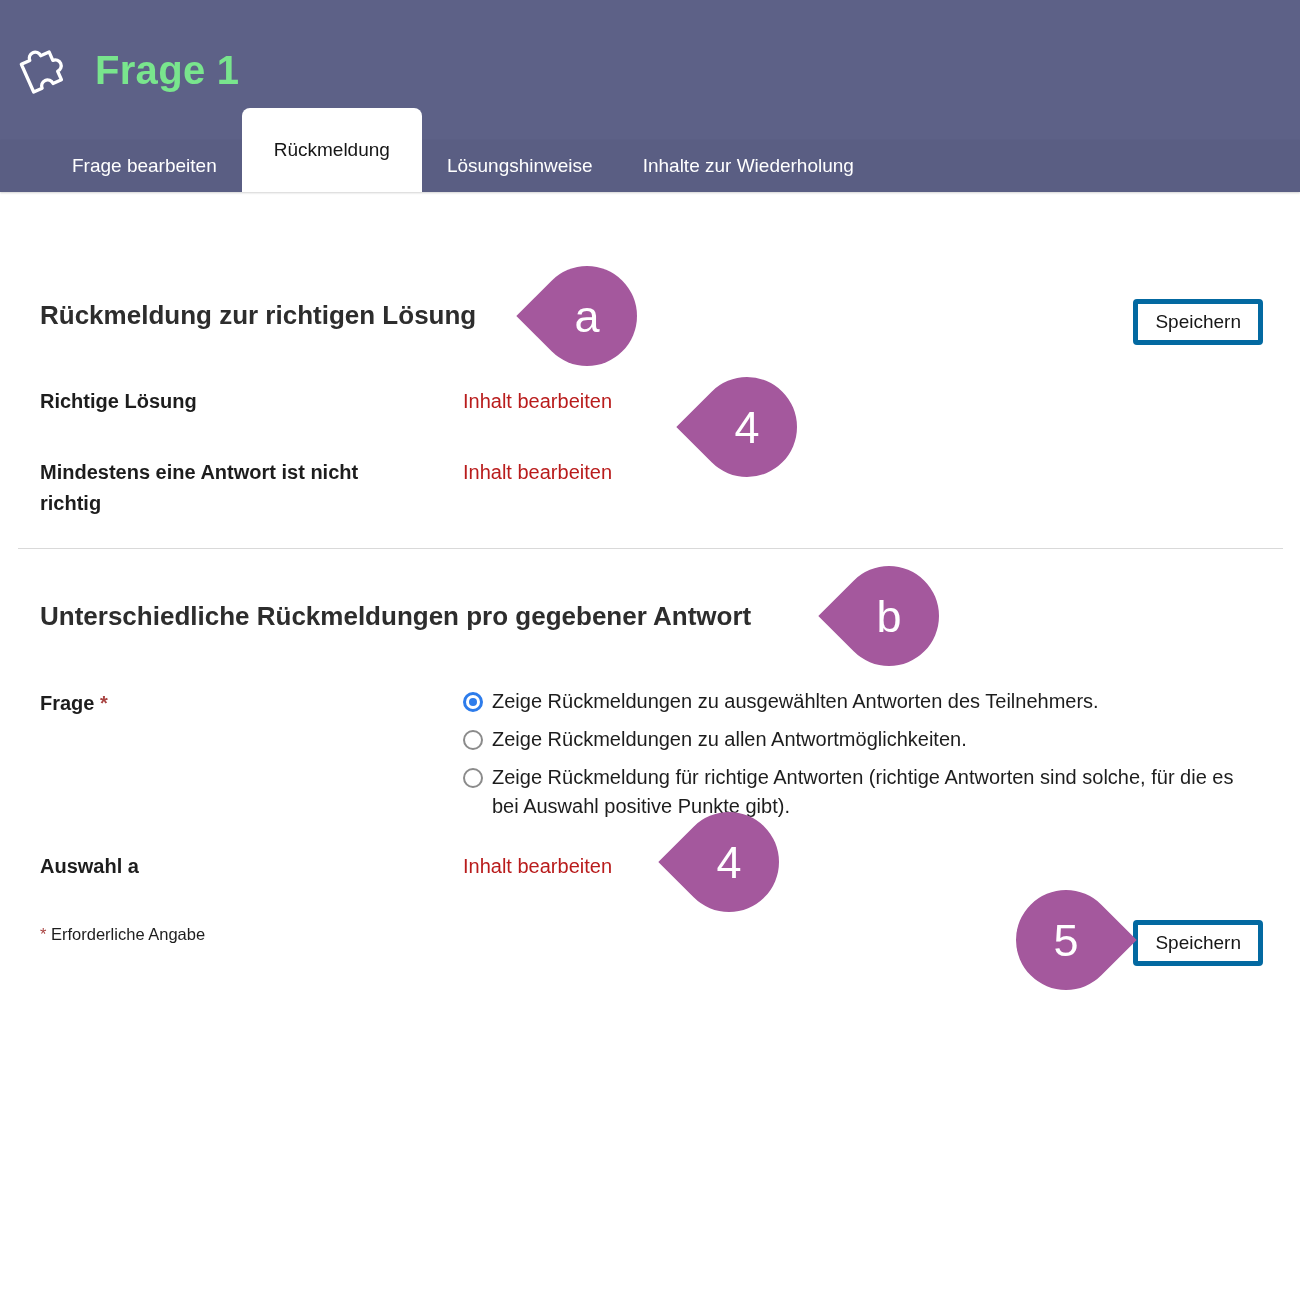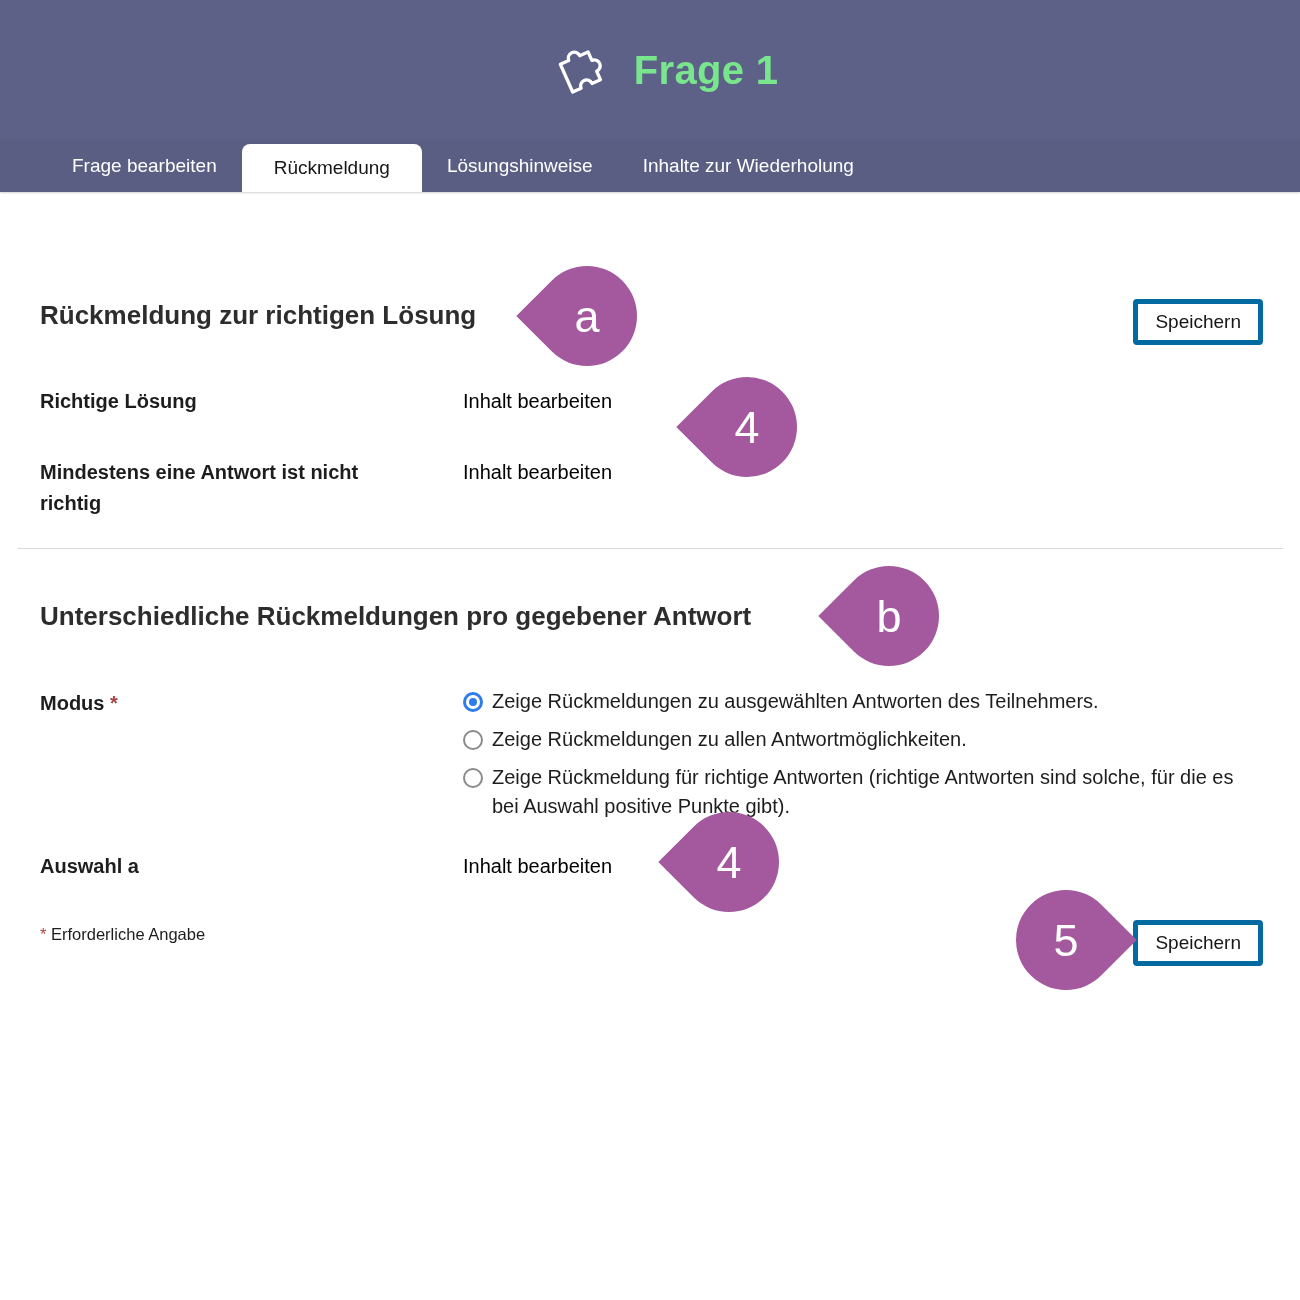--- a/index.html
+++ b/index.html
@@ -4,60 +4,59 @@
 <style>
   html,body { margin:0; padding:0; }
   body {
     width:1300px; height:1300px; position:relative; background:#ffffff;
     font-family:"Liberation Sans","DejaVu Sans",sans-serif;
     color:#1d1d1d; overflow:hidden;
   }
   
   .app-header {
     position:absolute; top:0; left:0; right:0; height:140px;
-    background:#5d6187; display:flex; align-items:center; padding-left:30px;
+    background:#5d6187; display:flex; align-items:center; padding-left:13px;
     box-sizing:border-box;
-    justify-content:center;
   }
   .puzzle-icon { width:66px; height:66px; }
   .page-title {
     margin-left:16px; font-size:40px; font-weight:700; color:#79e58d;
     letter-spacing:0.3px;
   }
   
   .nav-bar {
     position:absolute; top:140px; left:0; right:0; height:52px;
     background:#5a5e83; display:flex; align-items:stretch;
     font-size:19px; color:#ffffff; padding-left:47px; box-sizing:border-box;
     box-shadow:0 1px 2px rgba(0,0,0,0.18);
   }
   .nav-item { display:flex; align-items:center; padding:0 25px; cursor:pointer; white-space:nowrap; }
   .nav-back { padding-left:0; }
   .chevron-left { font-size:17px; font-weight:700; margin-right:10px; }
   .chevron-left::before { content:"\276E"; }
   .tab-active {
-    background:#ffffff; color:#161616; align-self:flex-end; height:48px;
-    border-radius:8px 8px 0 0; padding:0 32px;
+    background:#ffffff; color:#161616; align-self:flex-end; height:60px;
+    border-radius:8px 8px 0 0; padding:12px 32px;
   }
   
   .section-title {
     position:absolute; left:40px; font-size:26px; font-weight:700;
     color:#2d2d2d; line-height:34px;
   }
   .h2-a { top:298px; }
   .h2-b { top:599px; }
   .btn {
     position:absolute; right:37px; background:#ffffff; border:5px solid #0369a1;
     border-radius:4px; font-size:19px; color:#161616; padding:7px 17px;
     font-family:inherit; cursor:pointer;
   }
   .btn-save-top { top:299px; }
   .btn-save-bottom { top:920px; }
   .flabel { position:absolute; left:40px; font-size:20px; line-height:31px; color:#1d1d1d;font-weight:bold; }
-  .fvalue { position:absolute; left:463px; font-size:20px; line-height:31px; color:#000000; cursor:pointer; }
+  .fvalue { position:absolute; left:463px; font-size:20px; line-height:31px; color:#b91c1c; cursor:pointer; }
   .row1 { top:386px; }
   .row2 { top:457px; width:380px; }
   .row3 { top:851px; }
   .divider {
     position:absolute; top:548px; left:18px; right:17px; height:0;
     border-top:1px solid #d9d9d9;
   }
   .required-star { color:#a94442; }
   .modus-label { top:688px; }
   
@@ -119,21 +118,21 @@
 <div class="fvalue row1">Inhalt bearbeiten</div>
 
 <div class="flabel row2">Mindestens eine Antwort ist nicht richtig</div>
 <div class="fvalue row2">Inhalt bearbeiten</div>
 
 <div class="divider"></div>
 
 <div class="section-title h2-b">Unterschiedliche Rückmeldungen pro gegebener Antwort</div>
 
 <div class="flabel modus-label">
-  <span>Modus</span>
+  <span>Frage</span>
   <span class="required-star">*</span>
 </div>
 
 <div class="radio-group">
   <div class="radio-row">
     <span class="radio-dot checked"></span>
     <span class="radio-label">Zeige Rückmeldungen zu ausgewählten Antworten des Teilnehmers.</span>
   </div>
   <div class="radio-row">
     <span class="radio-dot"></span>

